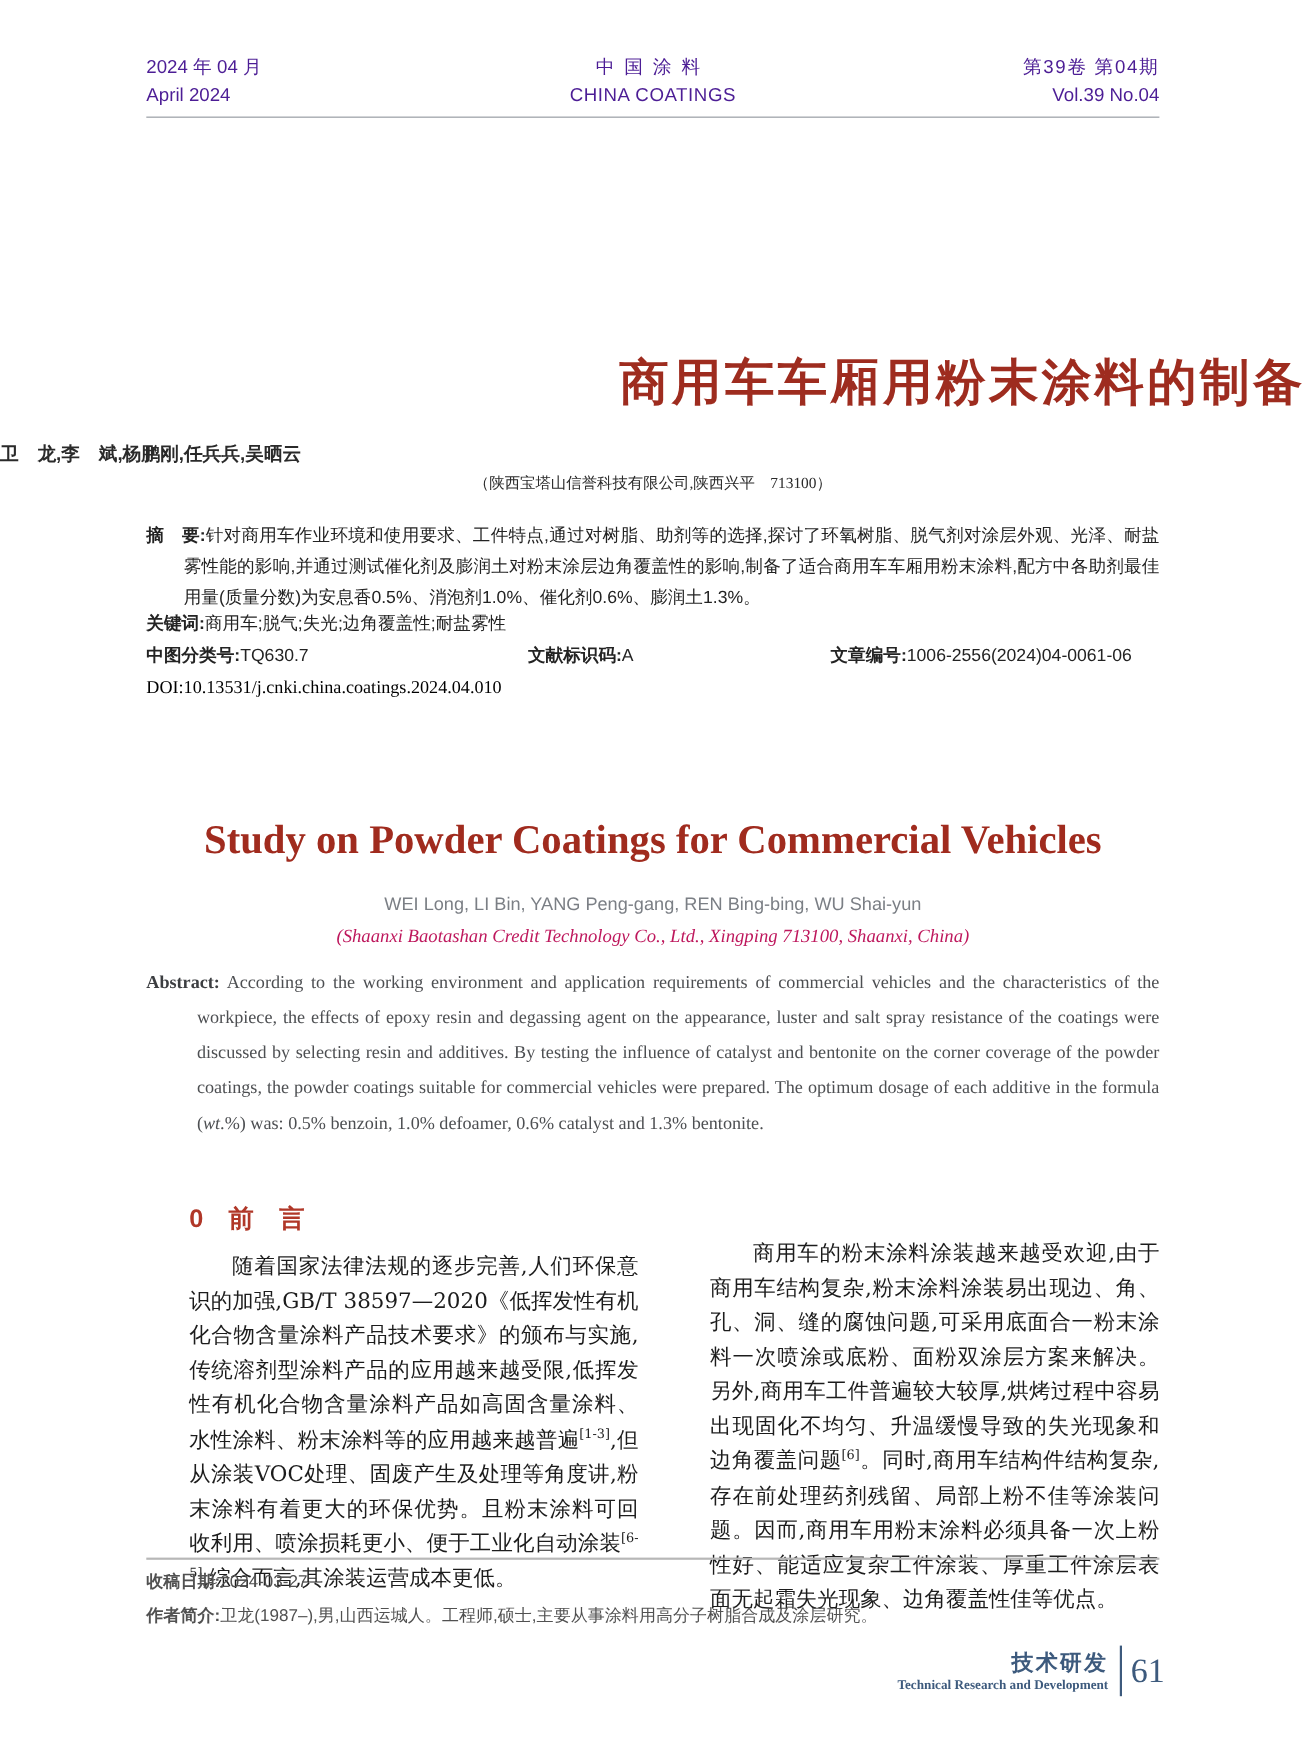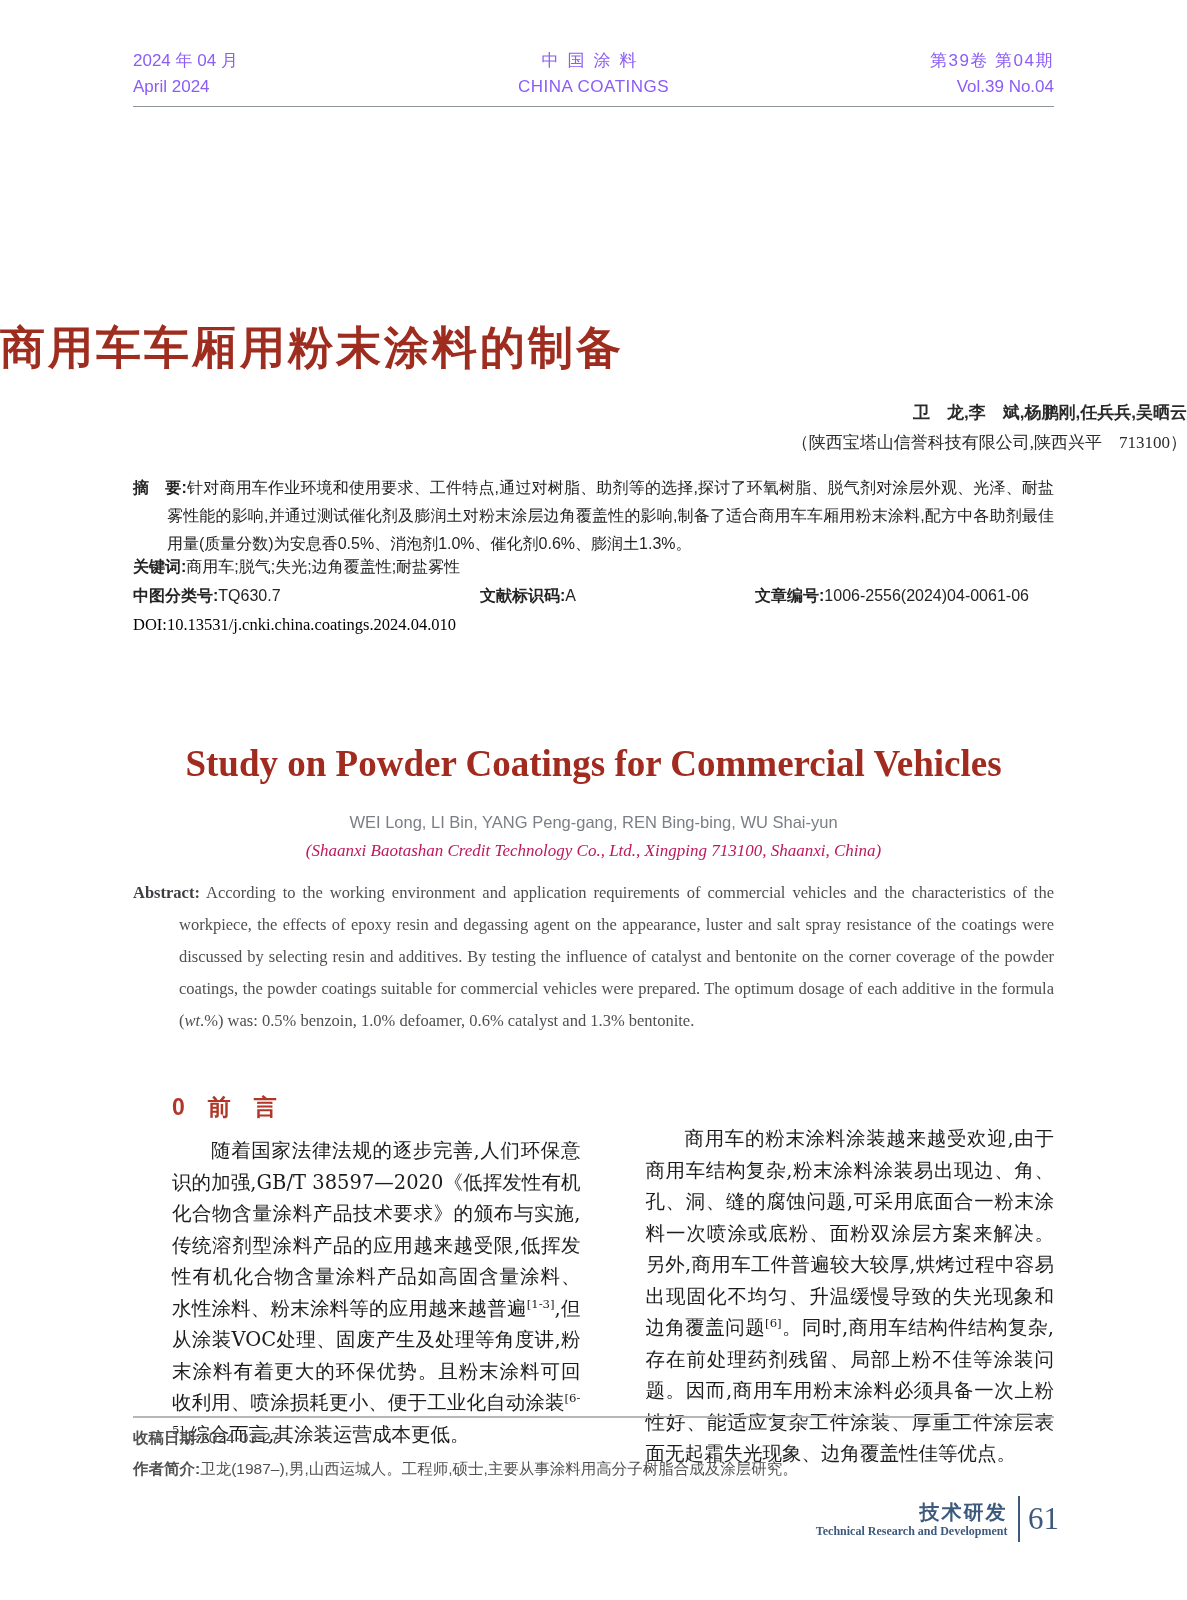--- a/index.html
+++ b/index.html
@@ -14,57 +14,57 @@
     font-family: "Liberation Serif", "DejaVu Serif", serif;
     color: #1f1f1f;
   }
   
   .runhead {
     position: absolute;
     left: 133px; right: 133px; top: 48px;
     display: flex;
     border-bottom: 1.5px solid #8f959c;
     padding-bottom: 6px;
-    color: #8b5cf6;
+    color: #4c1d95;
     font-family: "Liberation Sans", sans-serif;
     font-size: 17px;
     line-height: 26px;
   }
   .runhead .col { flex: 1; }
   .runhead .c-left { text-align: left; }
   .runhead .c-mid { text-align: center; }
   .runhead .c-right { text-align: right; }
   .journal-cn { letter-spacing: 9px; }
   .journal-en { letter-spacing: 0.5px; }
   .issue-cn { letter-spacing: 1.5px; }
   
   .cn-title {
     position: absolute;
     left: 0; right: 0; top: 318px;
-    text-align: left;
+    text-align: right;
     font-family: "Liberation Sans", "DejaVu Sans", sans-serif;
     font-weight: 700;
     font-size: 45px;
     letter-spacing: 3px;
     color: #9e2c1f;
   }
   .cn-authors {
     position: absolute;
     left: 0; right: 0; top: 401px;
-    text-align: right;
+    text-align: left;
     font-family: "Liberation Sans", sans-serif;
     font-weight: 700;
     font-size: 17px;
     color: #2a2a2a;
   }
   .cn-affil {
     position: absolute;
     left: 0; right: 0; top: 431px;
-    text-align: right;
-    font-size: 17px;
+    text-align: center;
+    font-size: 14px;
     color: #2a2a2a;
   }
   .cn-abstract {
     position: absolute;
     left: 133px; right: 133px; top: 474px;
     font-family: "Liberation Sans", sans-serif;
     font-size: 16px;
     line-height: 28px;
     text-align: justify;
     color: #232323;

